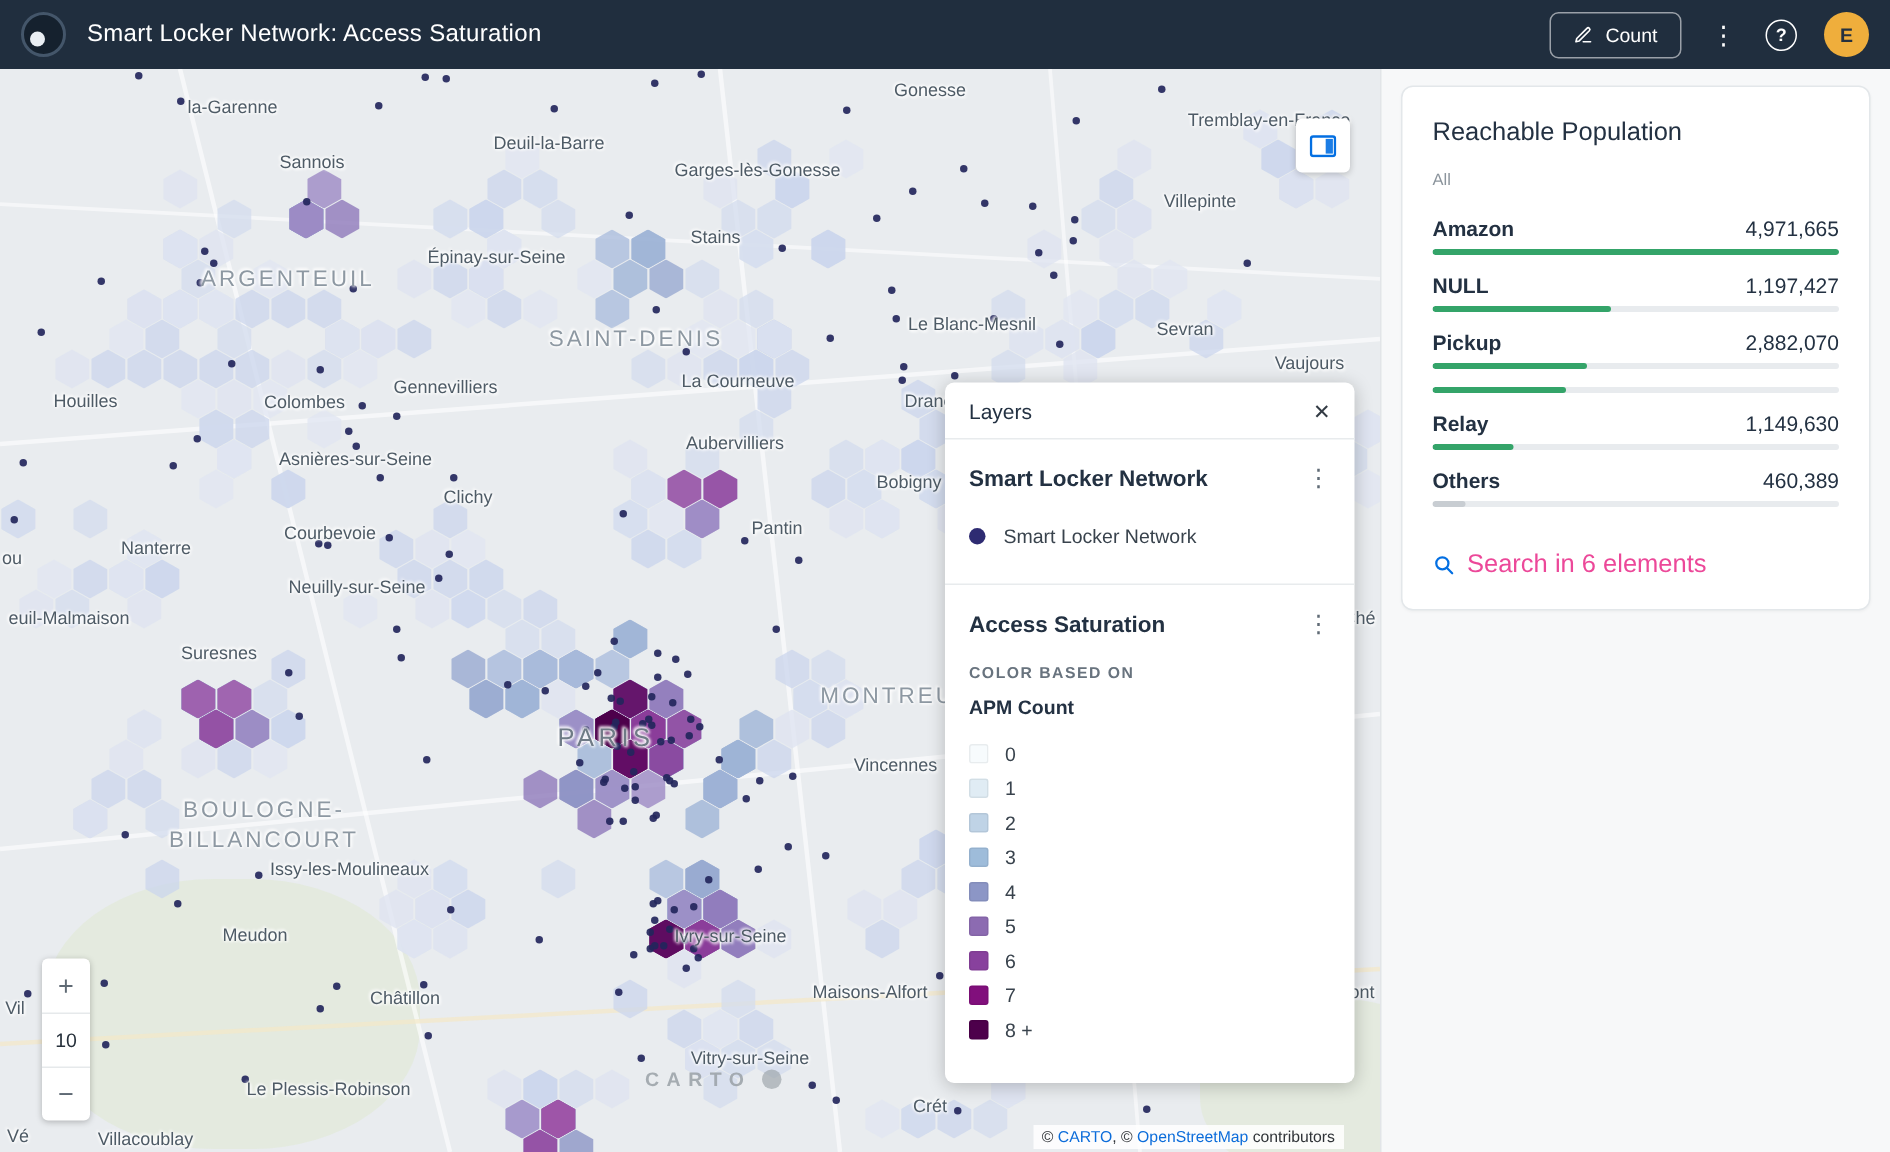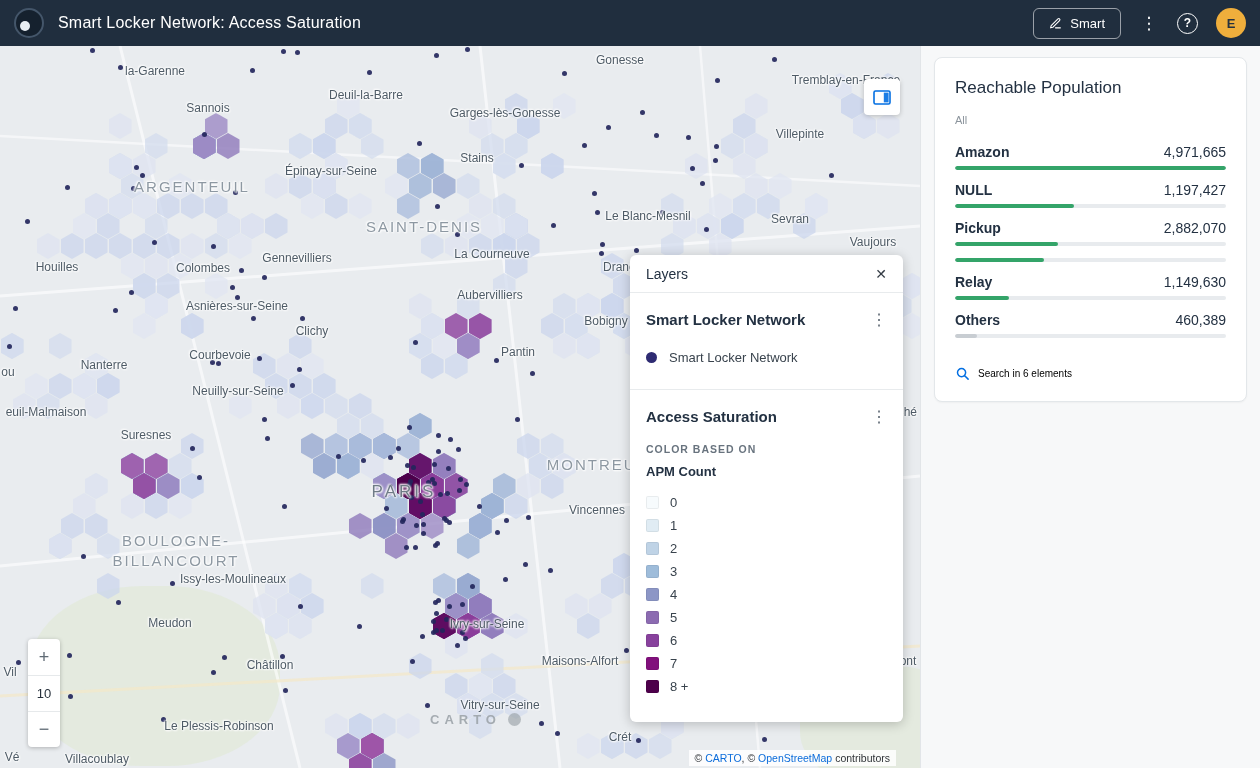--- a/index.html
+++ b/index.html
@@ -98,40 +98,40 @@
                  padding:20px; box-shadow:0 1px 2px rgba(0,0,0,.04); }
   .widget-title { font-size:17px; color:#233142; font-weight:500; }
   .widget-scope { margin-top:16px; font-size:11px; color:#8b949c; }
   .rows { margin-top:18px; }
   .w-row { margin-bottom:12px; cursor:pointer; }
   .w-line { display:flex; justify-content:space-between; align-items:baseline; }
   .w-label { font-size:14px; font-weight:700; color:#233142; }
   .w-value { font-size:14px; color:#233142; }
   .w-track { margin-top:6px; height:4px; background:#e8ebee; border-radius:2px; overflow:hidden; }
   .w-fill { height:100%; border-radius:2px; }
-  .search-link { margin-top:28px; display:flex; align-items:center; gap:8px; color:#000000;
-                 font-size:10px; cursor:pointer; }
+  .search-link { margin-top:28px; display:flex; align-items:center; gap:8px; color:#ec4899;
+                 font-size:17px; cursor:pointer; }
 </style>
 </head>
 <body>
 
 <div class="app">
 
   <header class="topbar">
     <div class="logo"></div>
     <div class="app-title">Smart Locker Network: Access Saturation</div>
     <div class="top-right">
       <div class="edit-btn">
         <span style="display:flex">
           <svg width="13" height="13" viewBox="0 0 24 24" fill="none" stroke="#ffffff" stroke-width="2" stroke-linecap="round" stroke-linejoin="round">
               <path d="M12 20h9"></path>
               <path d="M16.5 3.5a2.1 2.1 0 0 1 3 3L7 19l-4 1 1-4 12.5-12.5z"></path>
             </svg>
         </span>
-        <span>Smart</span>
+        <span>Count</span>
       </div>
       <div class="kebab">⋮</div>
       <div class="help">?</div>
       <div class="avatar">E</div>
     </div>
   </header>
 
   <div class="map">
     <div class="green-patch" style="left:30px;top:540px;width:250px;height:180px;"></div>
     <div class="green-patch" style="left:630px;top:430px;width:200px;height:150px;"></div>

